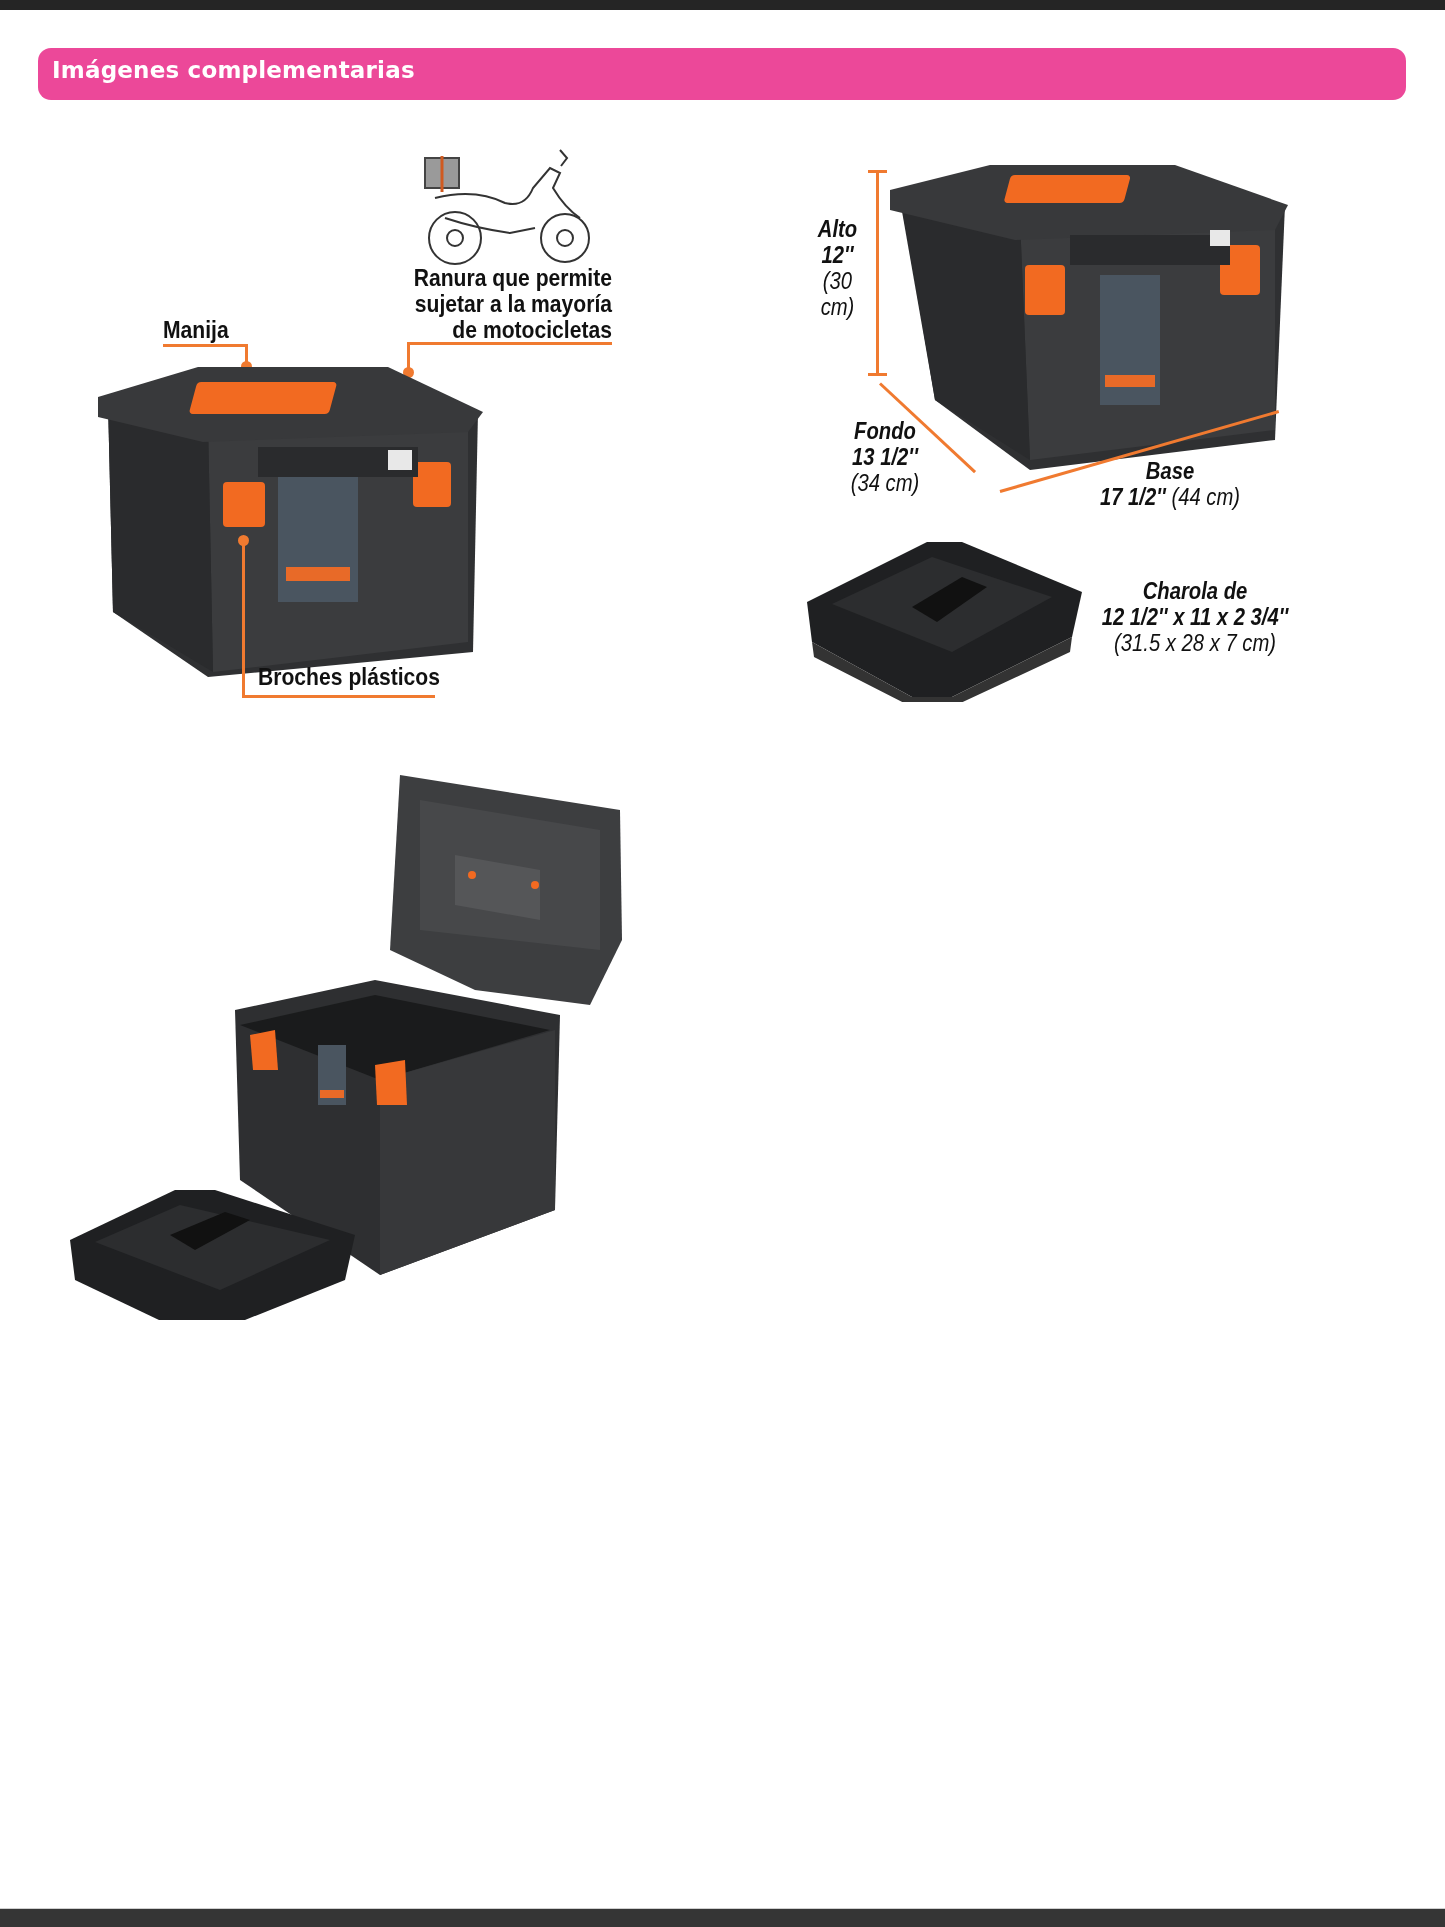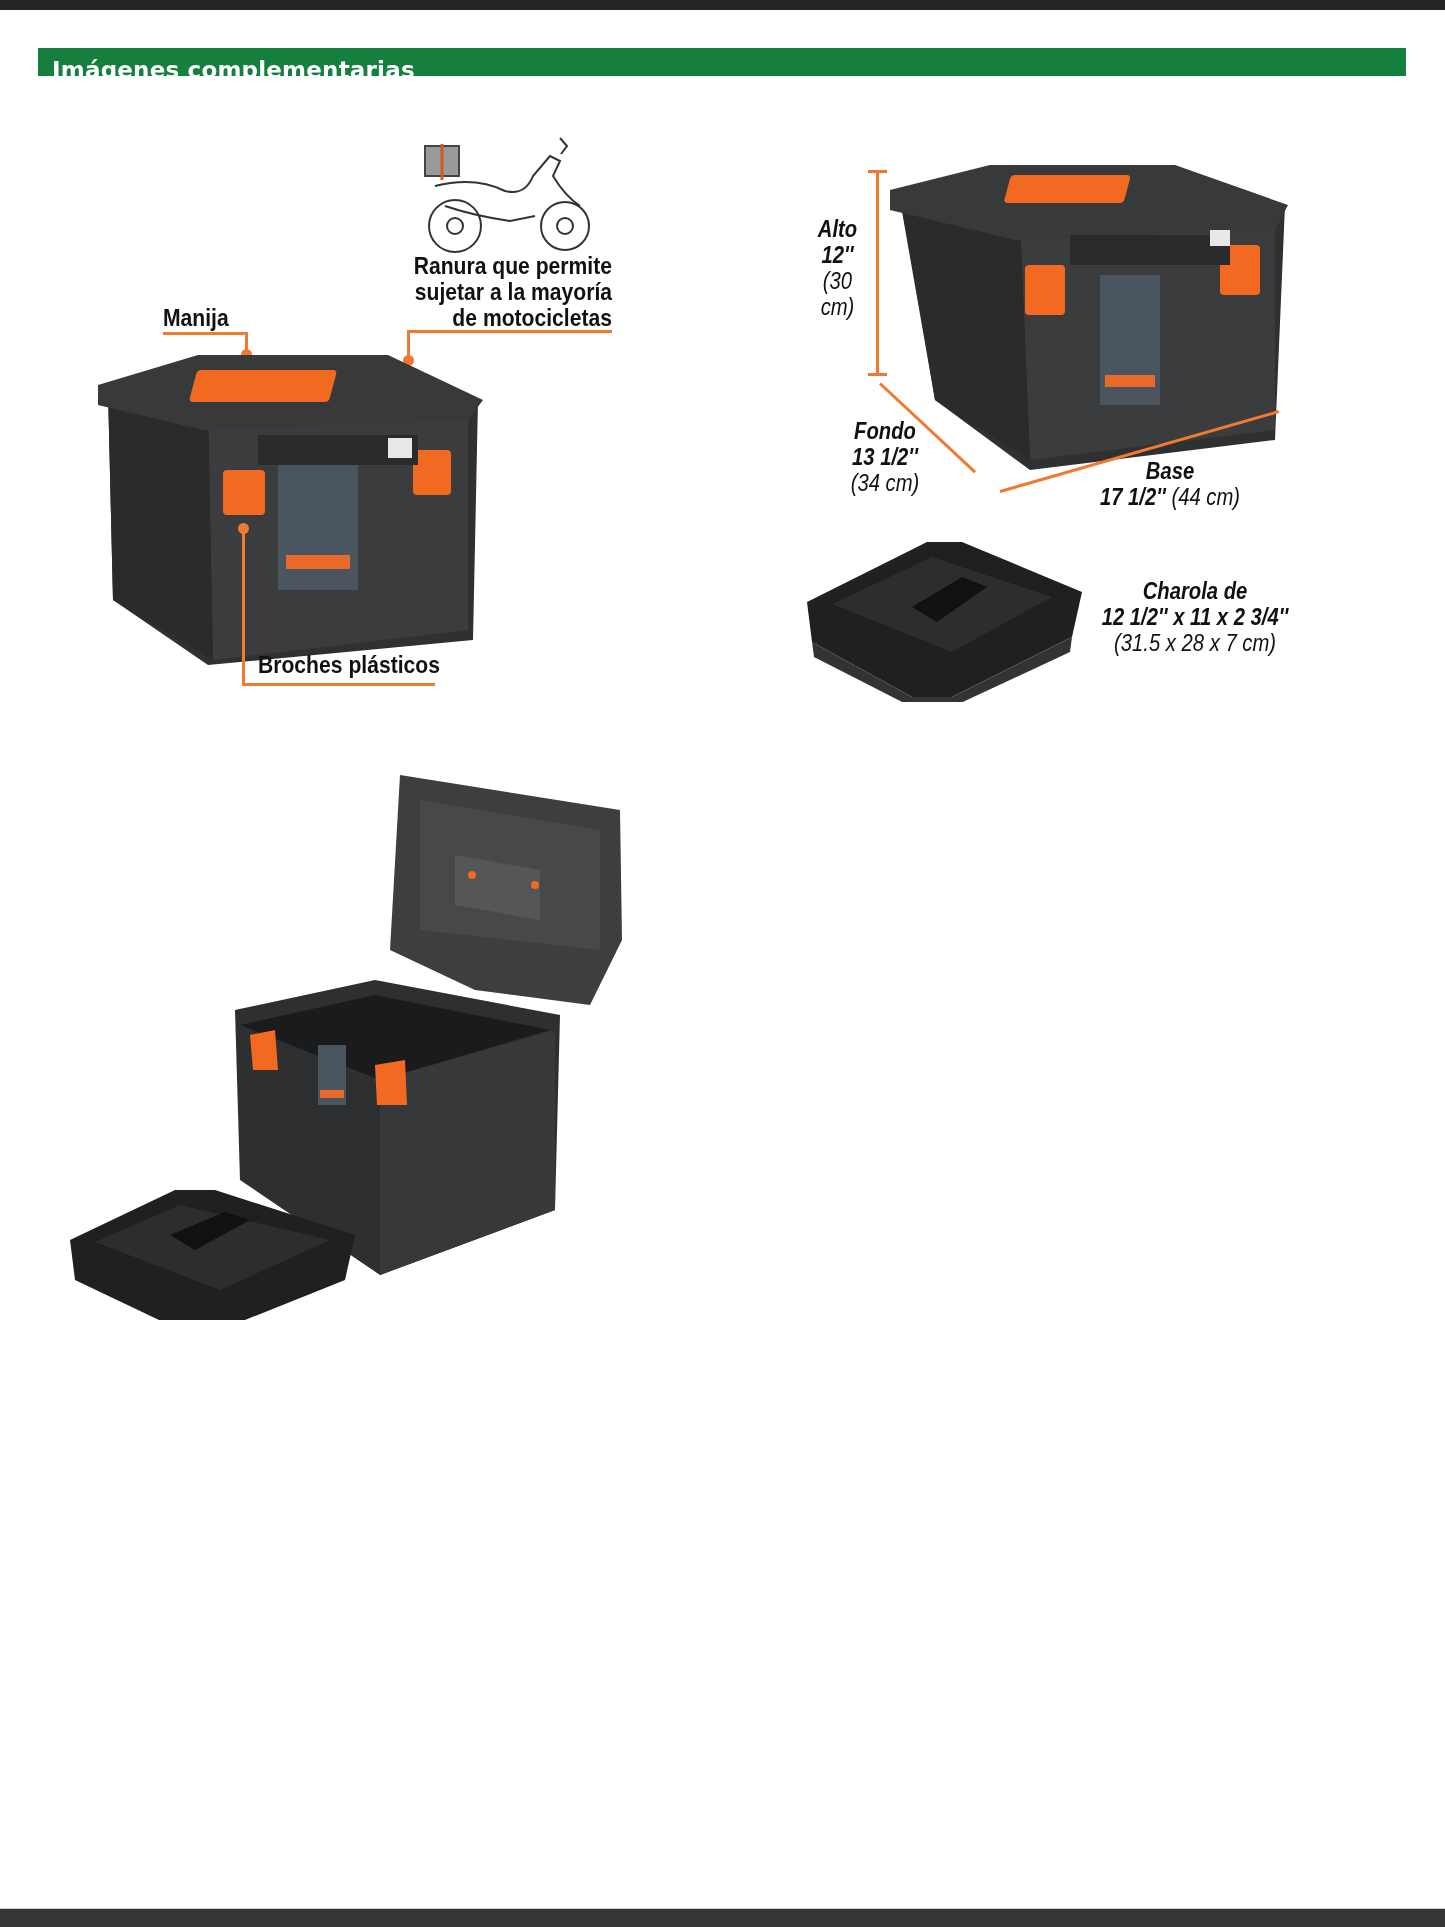--- a/index.html
+++ b/index.html
@@ -1,40 +1,40 @@
 <!DOCTYPE html>
 <html><head>
 <meta charset="utf-8">
 <style>
   * { box-sizing: border-box; margin: 0; padding: 0; }
   html, body { width: 1445px; height: 1927px; background: #ffffff; overflow: hidden; }
   body { position: relative; font-family: "Liberation Sans", sans-serif; }
   .topbar { position: absolute; left: 0; top: 0; width: 1445px; height: 10px; background: #252525; }
   .bottombar { position: absolute; left: 0; top: 1908px; width: 1445px; height: 19px; background: #353535; border-top: 1px solid #cfcfcf; }
-  .section-header { position: absolute; left: 38px; top: 48px; width: 1368px; height: 28px; background: #15803d; }
+  .section-header { position: absolute; left: 38px; top: 48px; width: 1368px; height: 52px; background: #ec4899; border-radius: 13px; }
   .section-header span { position: absolute; left: 14px; top: 9px; color: #fff; font-family: "DejaVu Sans", sans-serif; font-weight: bold; font-size: 23px; letter-spacing: 0.2px; }
   .figure { position: absolute; }
   .callout { position: absolute; font-family: "Liberation Sans", sans-serif; font-weight: bold; color: #111; font-size: 24px; line-height: 26px; transform: scaleX(0.88); transform-origin: left top; }
   .callout.right { text-align: right; transform-origin: right top; }
   .dim { position: absolute; font-family: "Liberation Sans", sans-serif; color: #111; font-size: 23px; line-height: 26px; text-align: center; transform: scaleX(0.88); }
   .dim b { font-weight: bold; display: block; }
   .dim .regular { font-weight: normal; }
   .oline { position: absolute; background: #f07a30; }
   .dot { position: absolute; width: 11px; height: 11px; border-radius: 50%; background: #f07a30; }
 </style>
 </head>
 <body>
 
 <div class="topbar"></div>
 
 <div class="section-header">
   <span>Imágenes complementarias</span>
 </div>
 
-<div class="figure" style="left:0;top:120px;width:700px;height:600px;">
+<div class="figure" style="left:0;top:132px;width:700px;height:600px;">
 
   <svg style="position:absolute;left:415px;top:16px;" width="180" height="120" viewBox="0 0 180 120">
     <g fill="none" stroke="#333" stroke-width="2">
       <circle cx="40" cy="90" r="26"></circle>
         <circle cx="40" cy="90" r="8"></circle>
       <circle cx="150" cy="90" r="24"></circle>
         <circle cx="150" cy="90" r="8"></circle>
       <path d="M20 50 Q60 40 90 55 Q110 60 118 40 L135 20 L145 25 L138 40 Q150 60 165 70"></path>
       <path d="M30 70 Q60 80 95 85 L120 80"></path>
       <path d="M145 2 L152 10 L146 18"></path>

